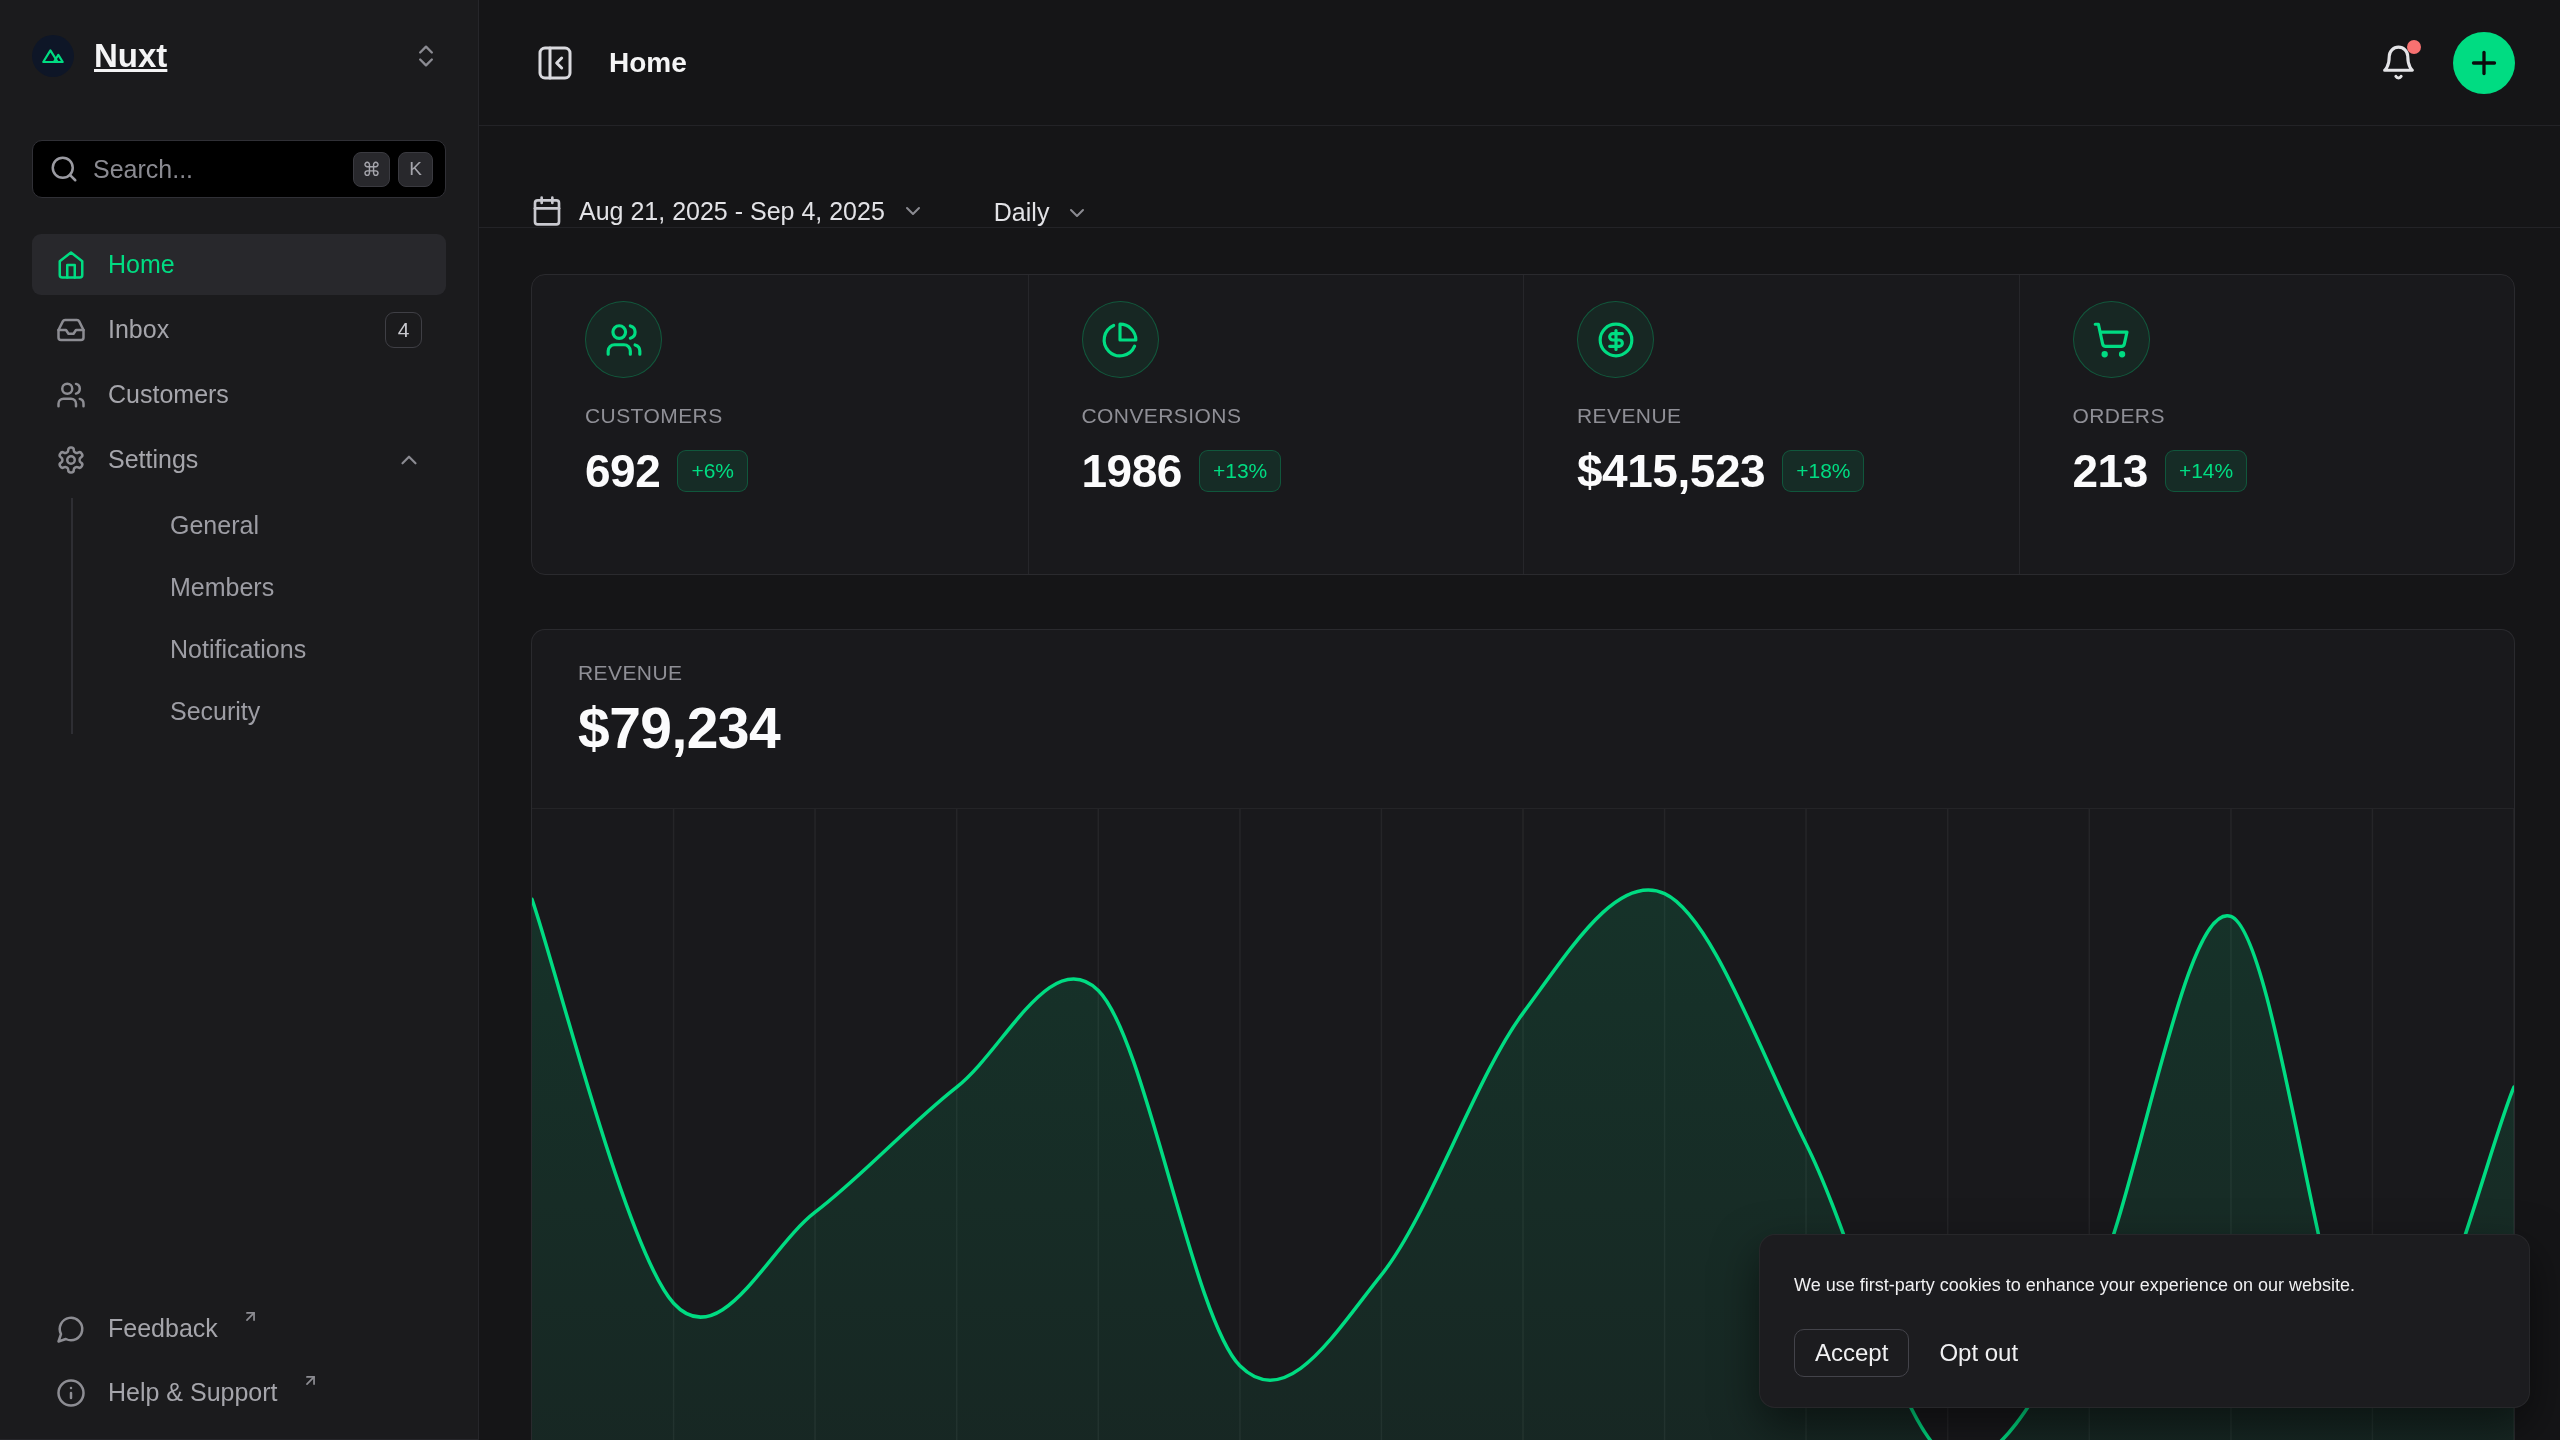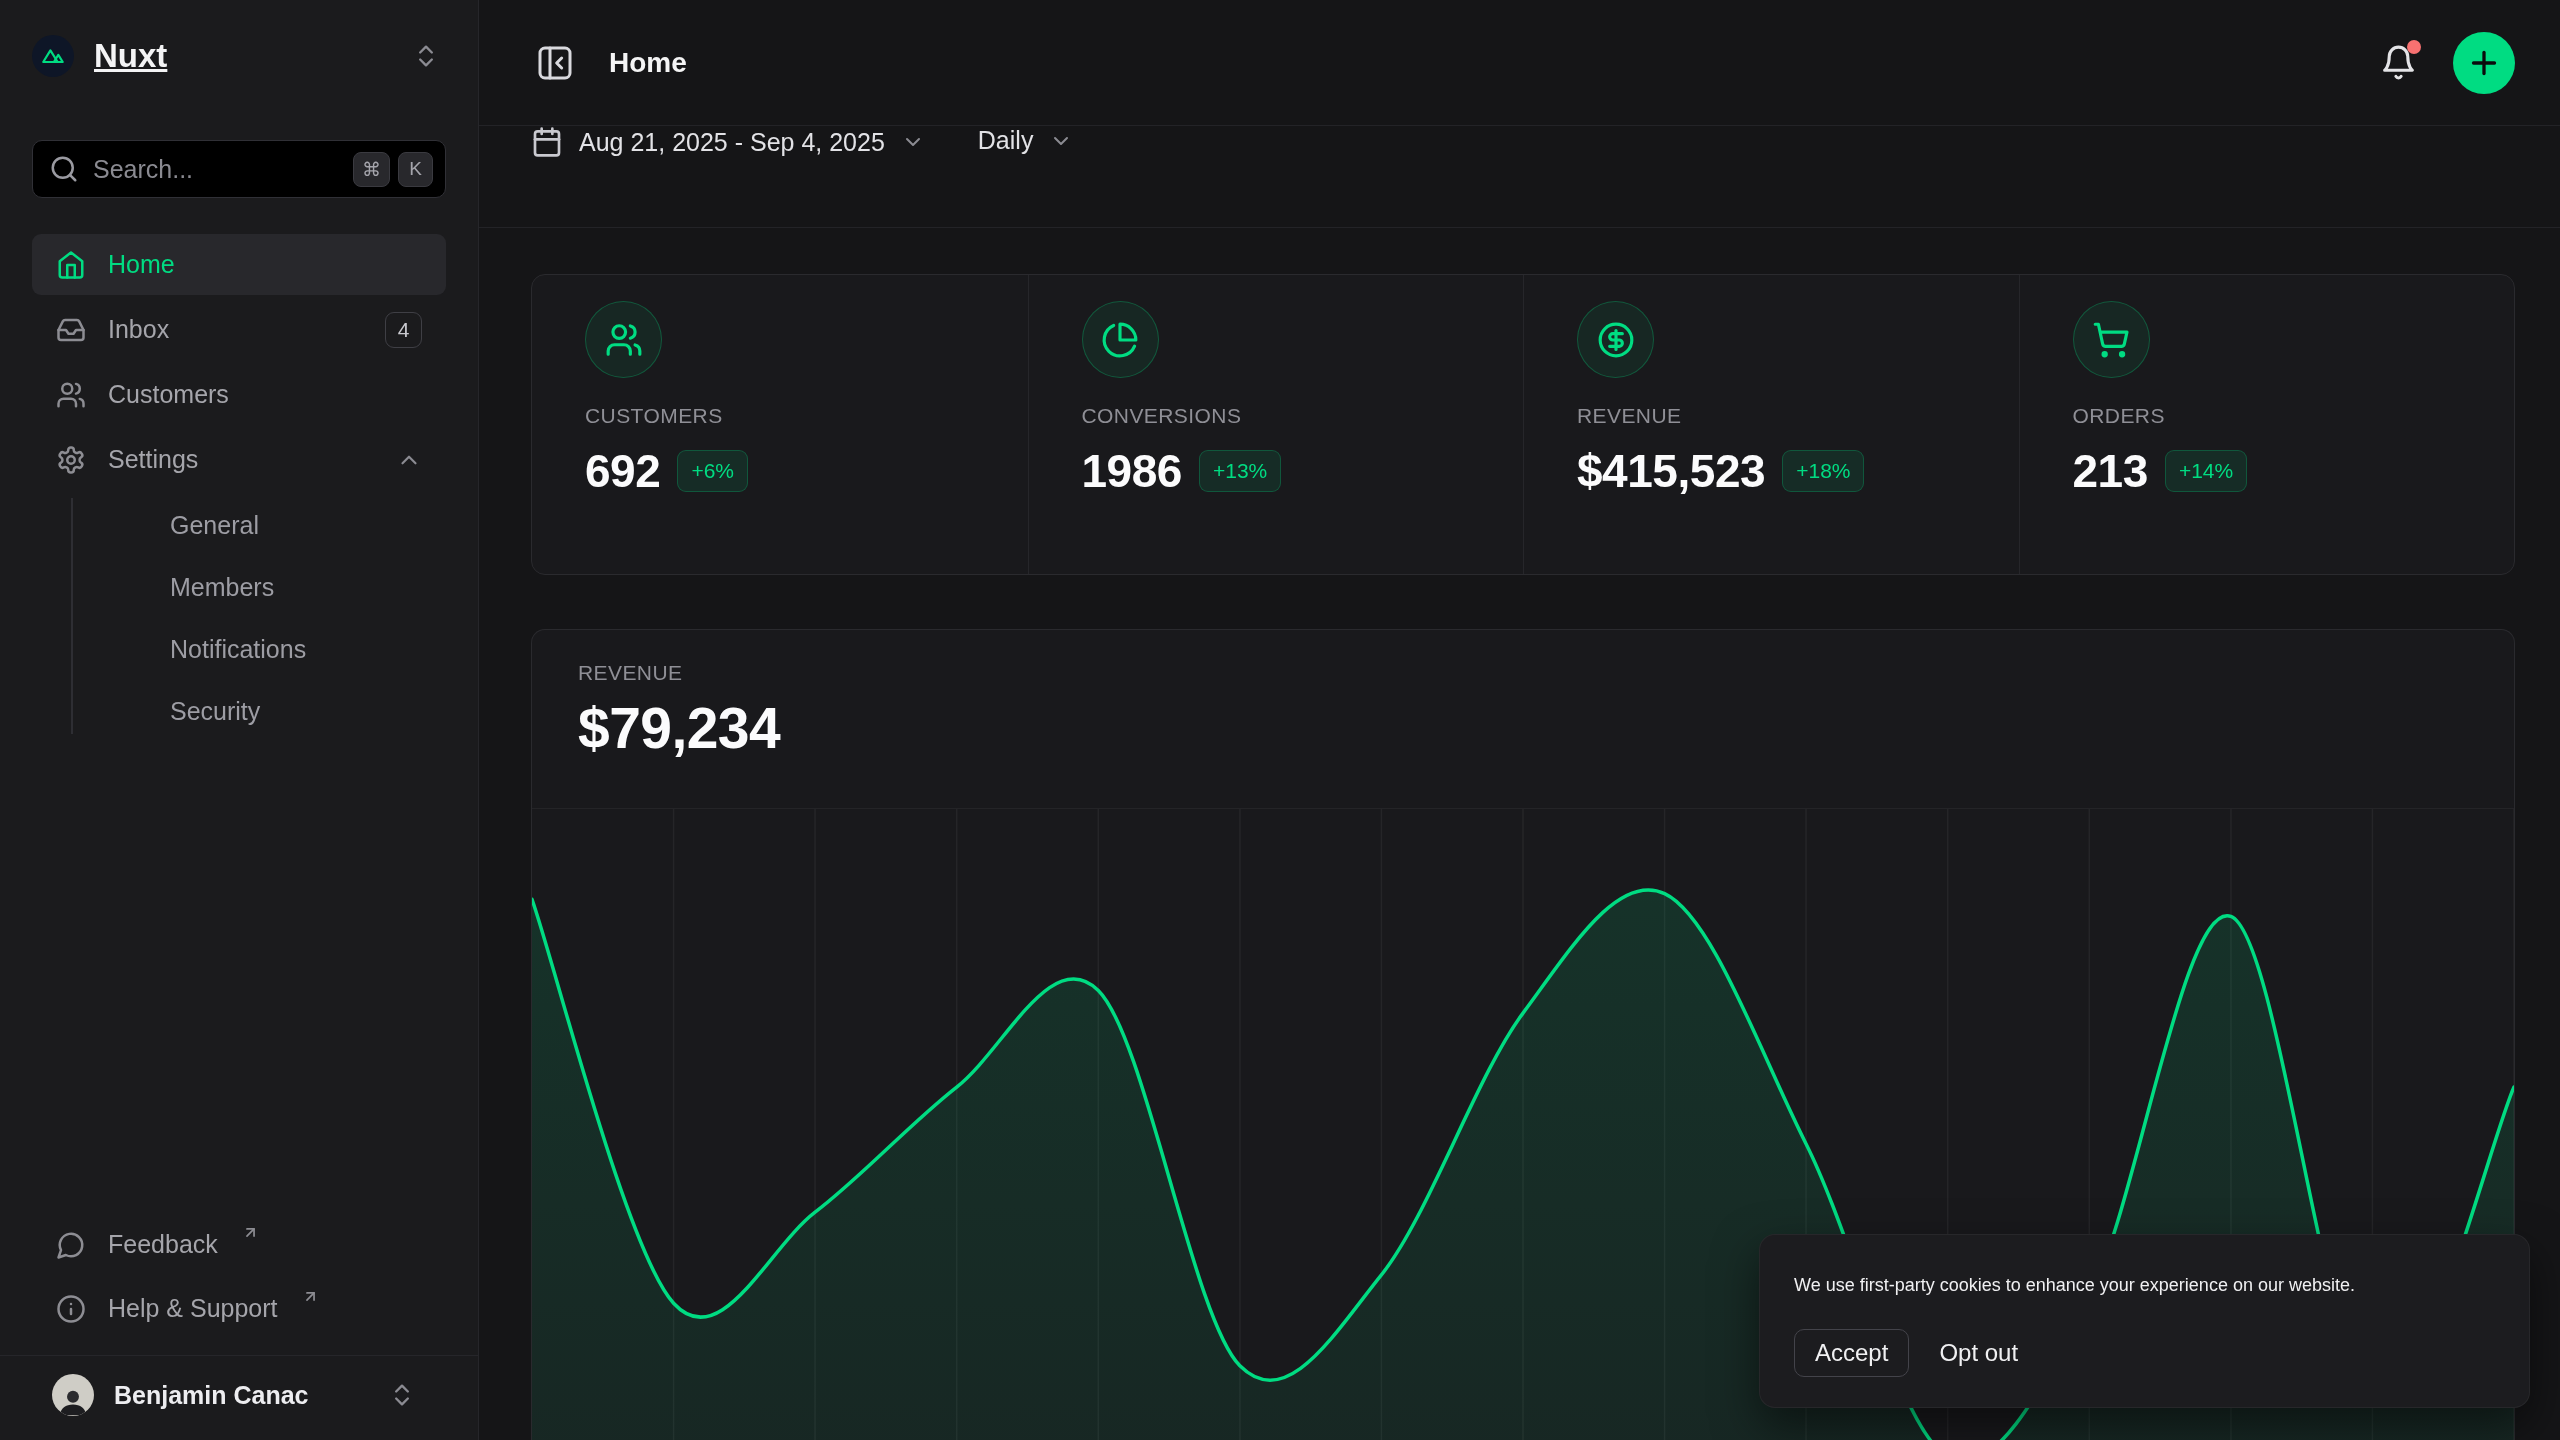--- a/index.html
+++ b/index.html
@@ -100,21 +100,21 @@
     position:absolute; top:2px; right:2px; width:14px; height:14px; border-radius:50%;
   }
   .plus-btn {
     width:62px; height:62px; border-radius:50%; border:none; cursor:pointer;
     display:flex; align-items:center; justify-content:center;
     color:#0b0b0d;
   }
 
   .toolbar {
     height:102px; border-bottom:1px solid #232327;
-    display:flex; align-items:flex-start; gap:53px; padding:0 52px; flex-shrink:0;
+    display:flex; align-items:flex-end; gap:69px; padding:0 52px; flex-shrink:0;
   }
   .ctrl { display:flex; align-items:center; gap:16px; cursor:pointer; background:none; border:none; }
   .ctrl-label { font-size:25px; font-weight:500; color:#e2e2e6; }
   .ctrl .cal { color:#c9c9cf; display:flex; }
   .ctrl .chev { color:#8b8b92; display:flex; }
 
   .content { flex:1; padding:46px 45px 0 52px; position:relative; overflow:hidden; }
 
   .stats {
     height:301px; border:1px solid #2a2a2e; border-radius:14px;
@@ -292,36 +292,20 @@
           <svg width="17" height="17" viewBox="0 0 24 24" fill="none" stroke="currentColor" stroke-width="2.4" stroke-linecap="round" stroke-linejoin="round">
               <path d="M7 7h10v10"></path>
               <path d="M7 17 17 7"></path>
             </svg>
         </span>
       </div>
     </div>
 
     <div class="side-divider"></div>
 
-    <div class="user-row">
-      <span class="avatar">
-        <svg width="34" height="30" viewBox="0 0 24 20">
-          <circle cx="12" cy="7" r="4.2" fill="#2b2b2e"></circle>
-          <path d="M3 20c0-5 4-7.5 9-7.5s9 2.5 9 7.5z" fill="#1d1d20"></path>
-        </svg>
-      </span>
-      <span class="user-name">Benjamin Canac</span>
-      <span class="spacer"></span>
-      <span class="icon-btn">
-        <svg width="28" height="28" viewBox="0 0 24 24" fill="none" stroke="currentColor" stroke-width="2" stroke-linecap="round" stroke-linejoin="round">
-            <path d="m7 15 5 5 5-5"></path>
-            <path d="m7 9 5-5 5 5"></path>
-          </svg>
-      </span>
-    </div>
   </aside>
 
   <main class="main">
 
     <header class="topbar">
       <button class="icon-btn" style="color:#d9d9de;">
         <svg width="40" height="40" viewBox="0 0 24 24" fill="none" stroke="currentColor" stroke-width="1.8" stroke-linecap="round" stroke-linejoin="round">
             <rect x="3" y="3" width="18" height="18" rx="3"></rect>
             <path d="M9 3v18"></path>
             <path d="m16 15-3-3 3-3"></path>

